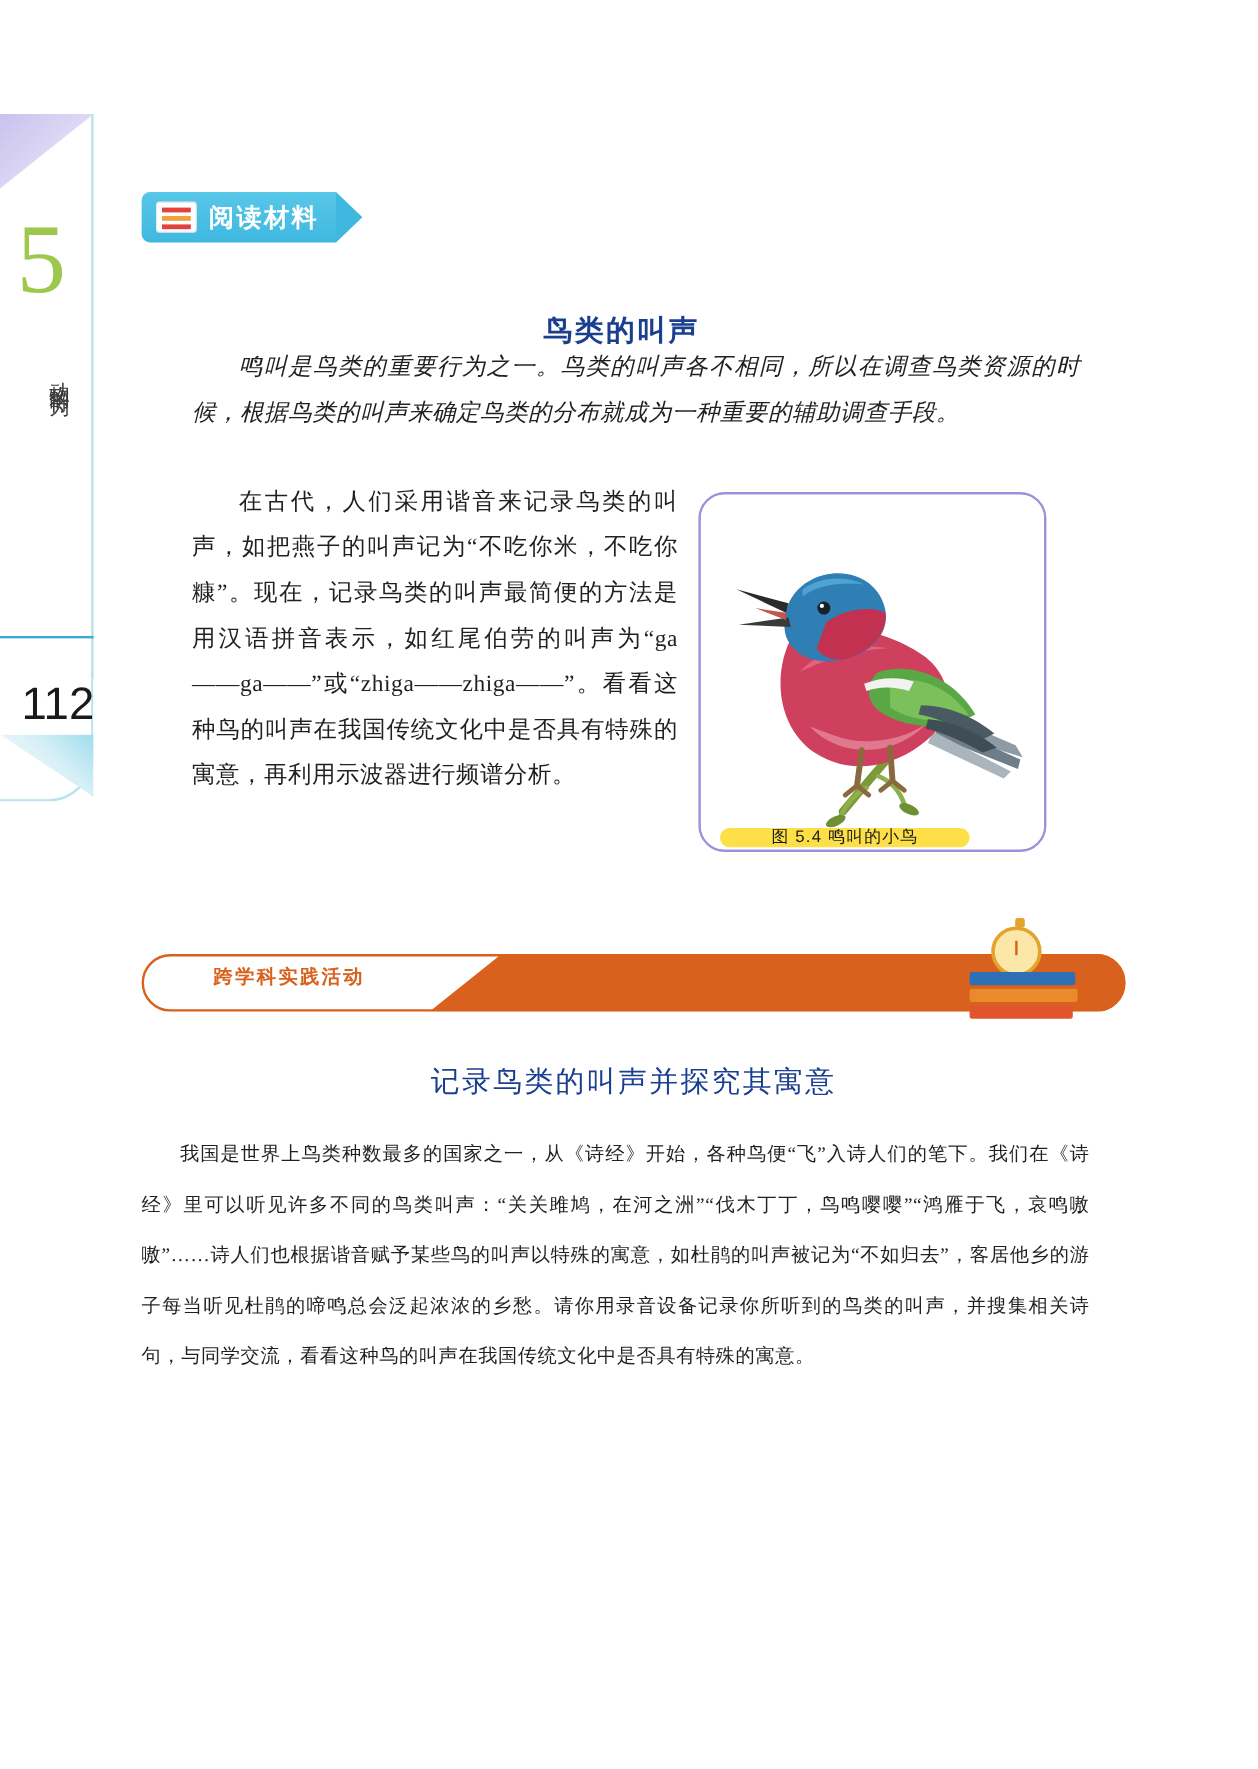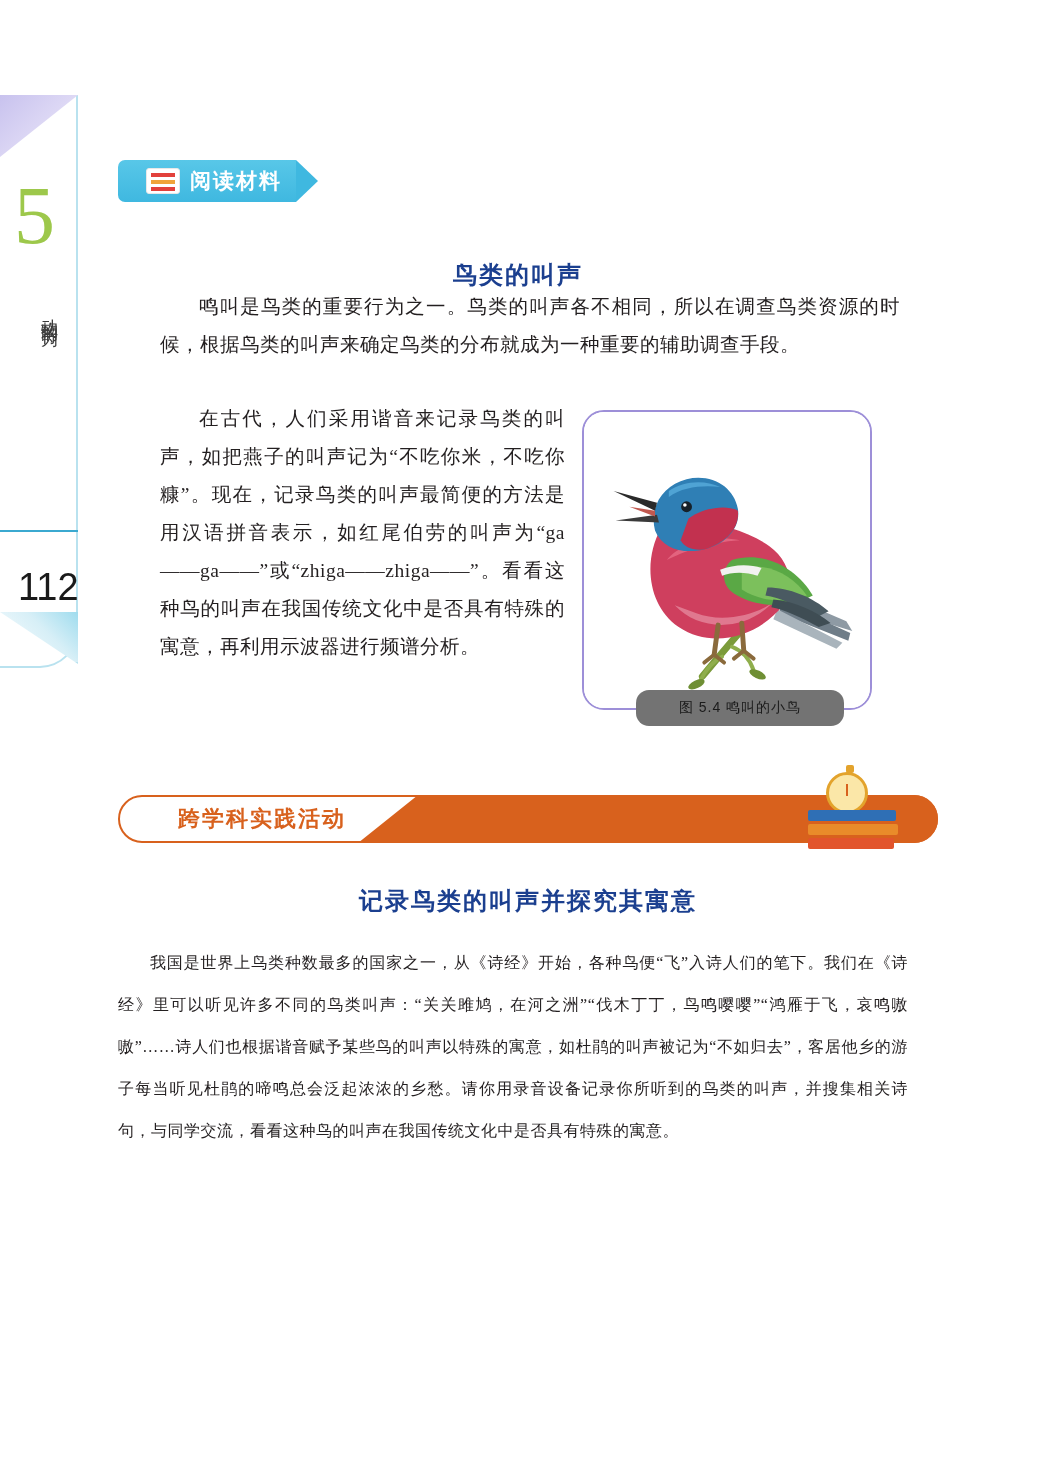--- a/index.html
+++ b/index.html
@@ -87,21 +87,21 @@
     height: 42px;
     display: flex;
     align-items: center;
   }
   .read-banner-body {
     height: 42px;
     background: linear-gradient(180deg,#58c7e8 0%, #3fb8e0 100%);
     border-radius: 7px 0 0 7px;
     display: flex;
     align-items: center;
-    padding: 0 14px 0 28px;
+    padding: 0 14px 0 12px;
     position: relative;
   }
   .read-banner-tail {
     width: 0; height: 0;
     border-top: 21px solid transparent;
     border-bottom: 21px solid transparent;
     border-left: 22px solid #3fb8e0;
   }
   .book-icon {
     width: 34px; height: 26px;
@@ -147,42 +147,43 @@
     line-height: 38px;
     color: #231f20;
     text-align: justify;
     text-indent: 2em;
     letter-spacing: 0.5px;
   }
   .p1 {
     position: absolute;
     left: 160px; top: 288px;
     width: 740px;
+    font-style: italic;
   }
   .p2 {
     position: absolute;
     left: 160px; top: 400px;
     width: 405px;
   }
 
   
   .figure {
     position: absolute;
     left: 582px; top: 410px;
     width: 290px; height: 300px;
     border: 2px solid #9d8fd8;
     border-radius: 22px;
     background: #ffffff;
     overflow: hidden;
   }
   .fig-caption-pill {
     position: absolute;
-    left: 636px; top: 690px;
-    width: 208px; height: 36px;
-    background: #737373;
+    left: 600px; top: 690px;
+    width: 208px; height: 16px;
+    background: #fde047;
     border-radius: 13px;
     display: flex;
     align-items: center;
     justify-content: center;
     font-size: 14px;
     color: #1b1b1b;
     font-family: "Liberation Sans", sans-serif;
     letter-spacing: 1px;
   }
 
@@ -204,21 +205,21 @@
     position: absolute;
     left: 240px; top: 0;
     width: 580px; height: 48px;
     background: #d8611d;
     border-radius: 0 24px 24px 0;
     clip-path: polygon(60px 0, 100% 0, 100% 100%, 0 100%);
   }
   .xd-label {
     position: absolute;
     left: 60px; top: 9px;
-    font-size: 22px;
+    font-size: 16px;
     font-weight: bold;
     color: #d8611d;
     font-family: "Liberation Sans", sans-serif;
     letter-spacing: 2px;
   }
   
   .deco { position: absolute; left: 800px; top: 760px; width: 110px; height: 90px; }
   .deco-books { position: absolute; left: 8px; top: 50px; width: 90px; }
   .deco-books span {
     display: block;
@@ -253,21 +254,21 @@
     display: block;
   }
 
   
   .activity-title {
     position: absolute;
     left: 118px; top: 885px;
     width: 820px;
     text-align: center;
     font-size: 24px;
-    font-weight: bold;
+    font-weight: normal;
     color: #1b3f8f;
     font-family: "Liberation Sans", sans-serif;
     letter-spacing: 2px;
   }
   .activity-body {
     position: absolute;
     left: 118px; top: 942px;
     width: 790px;
     font-size: 16px;
     line-height: 42px;

